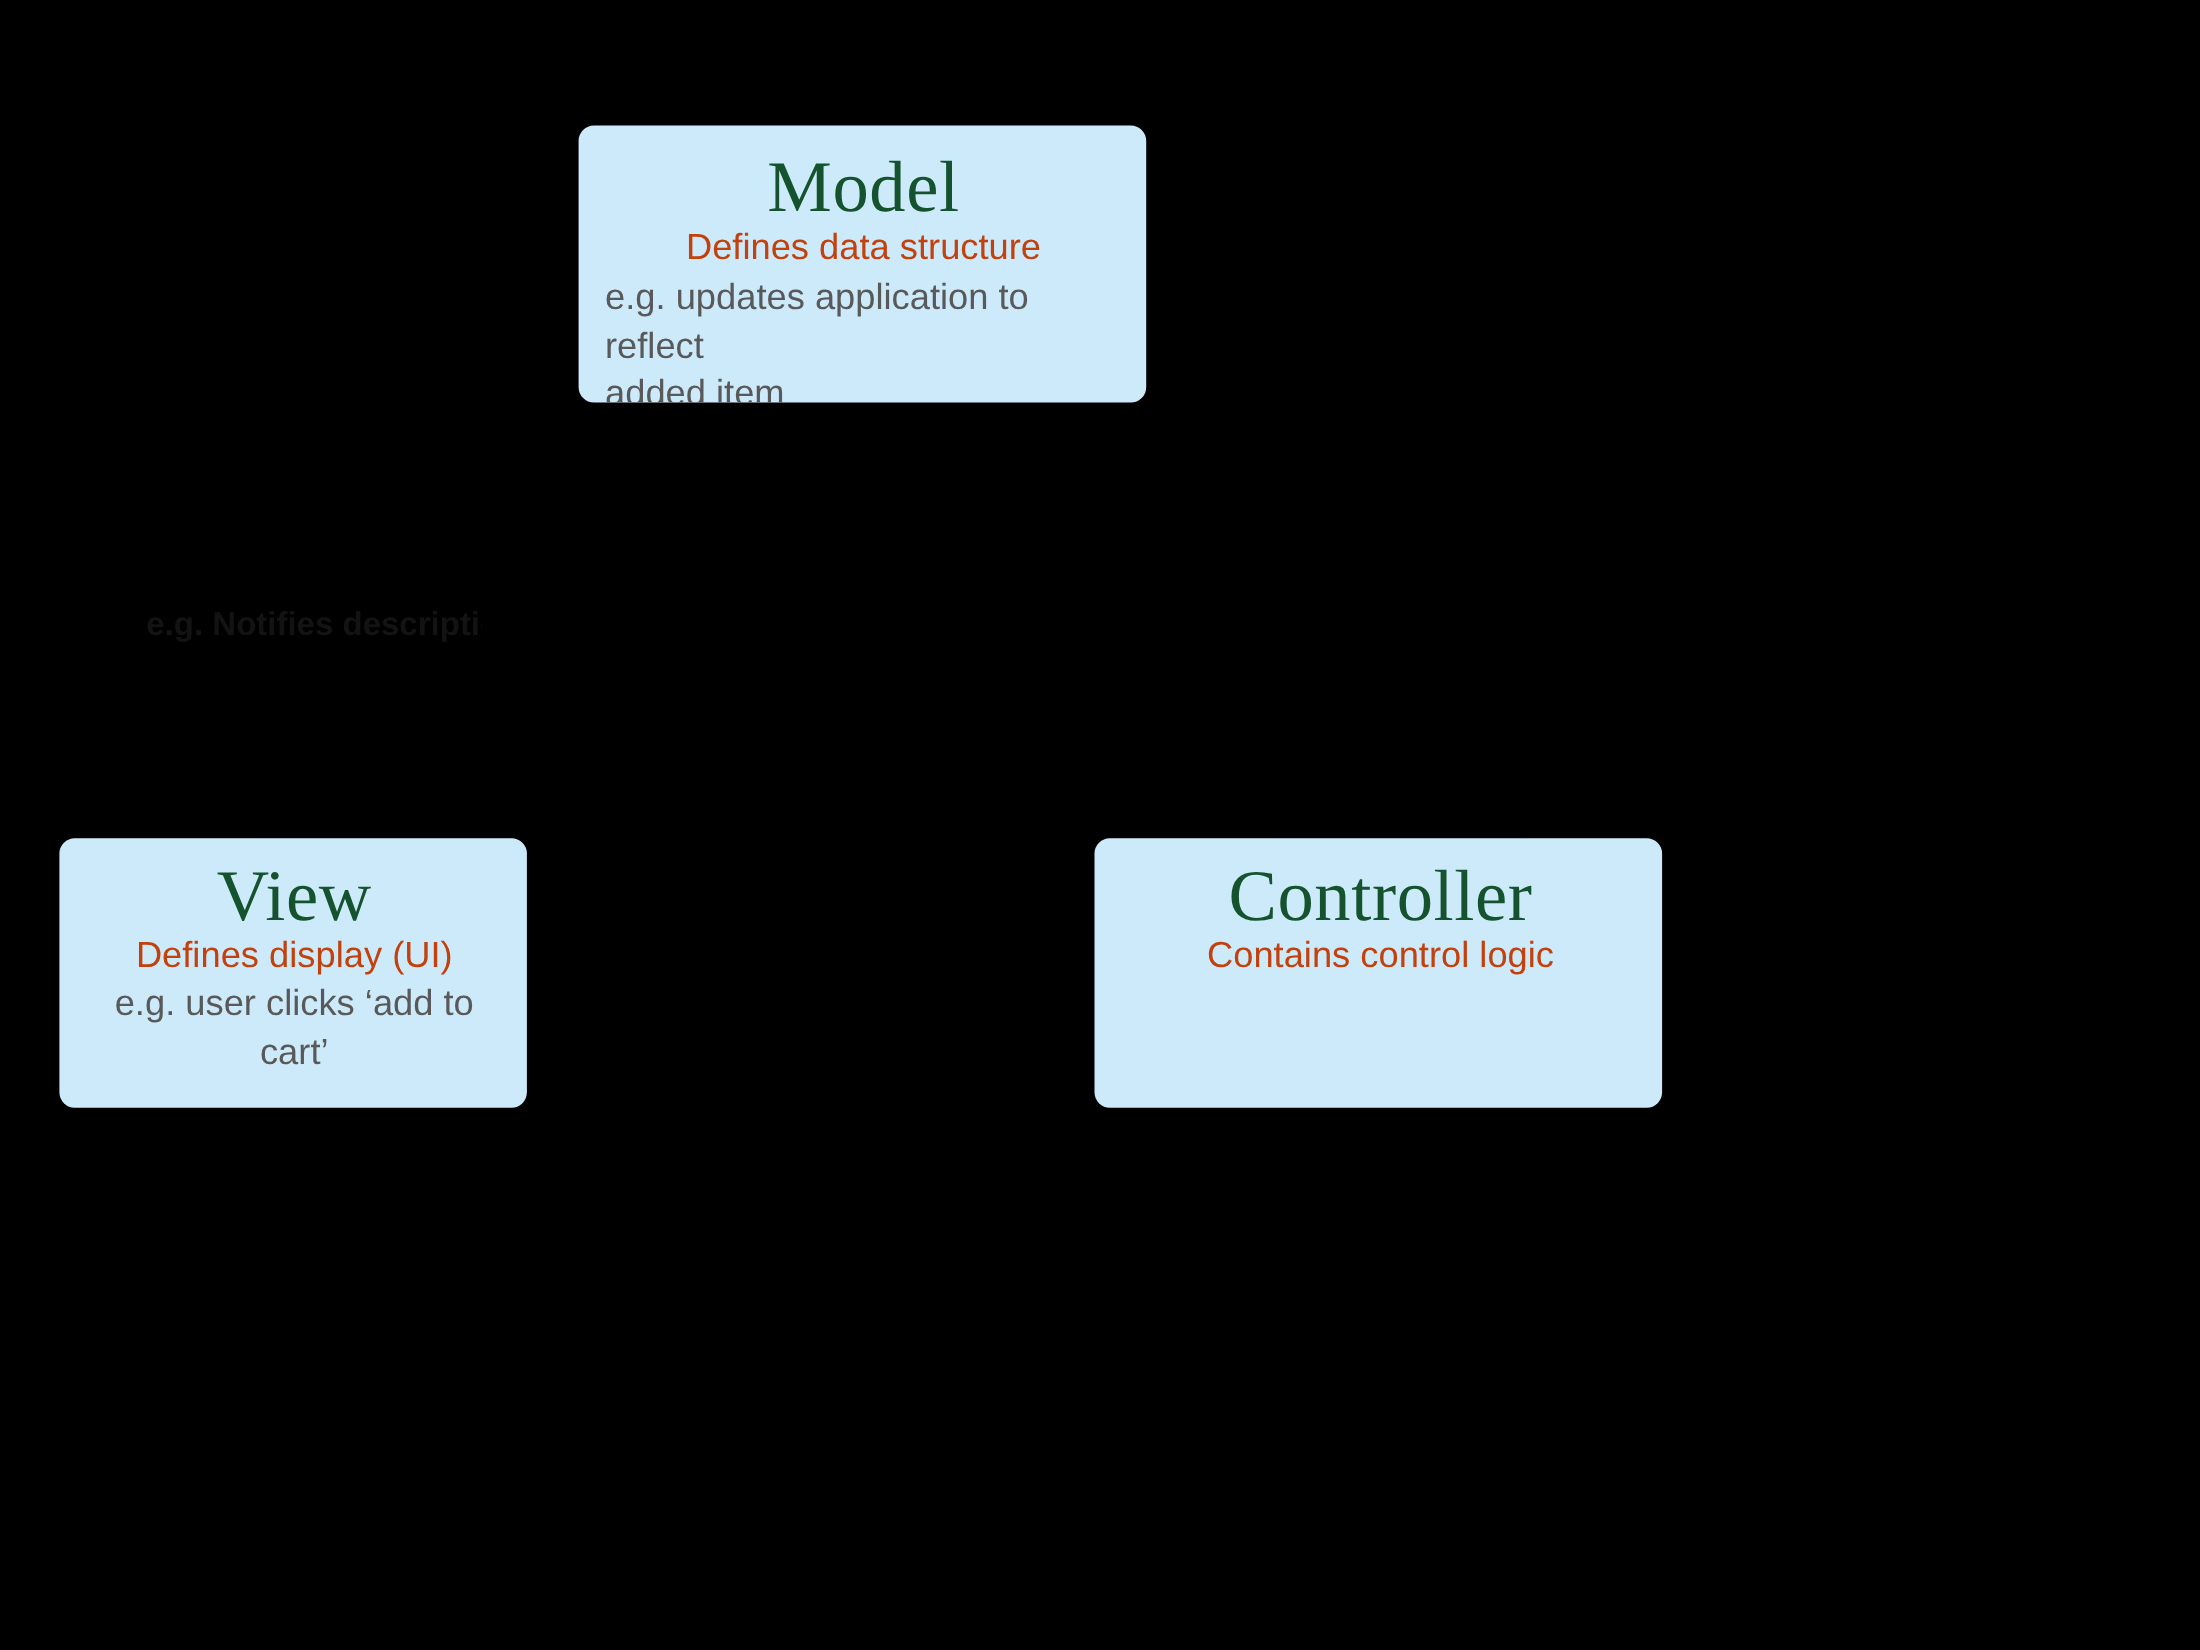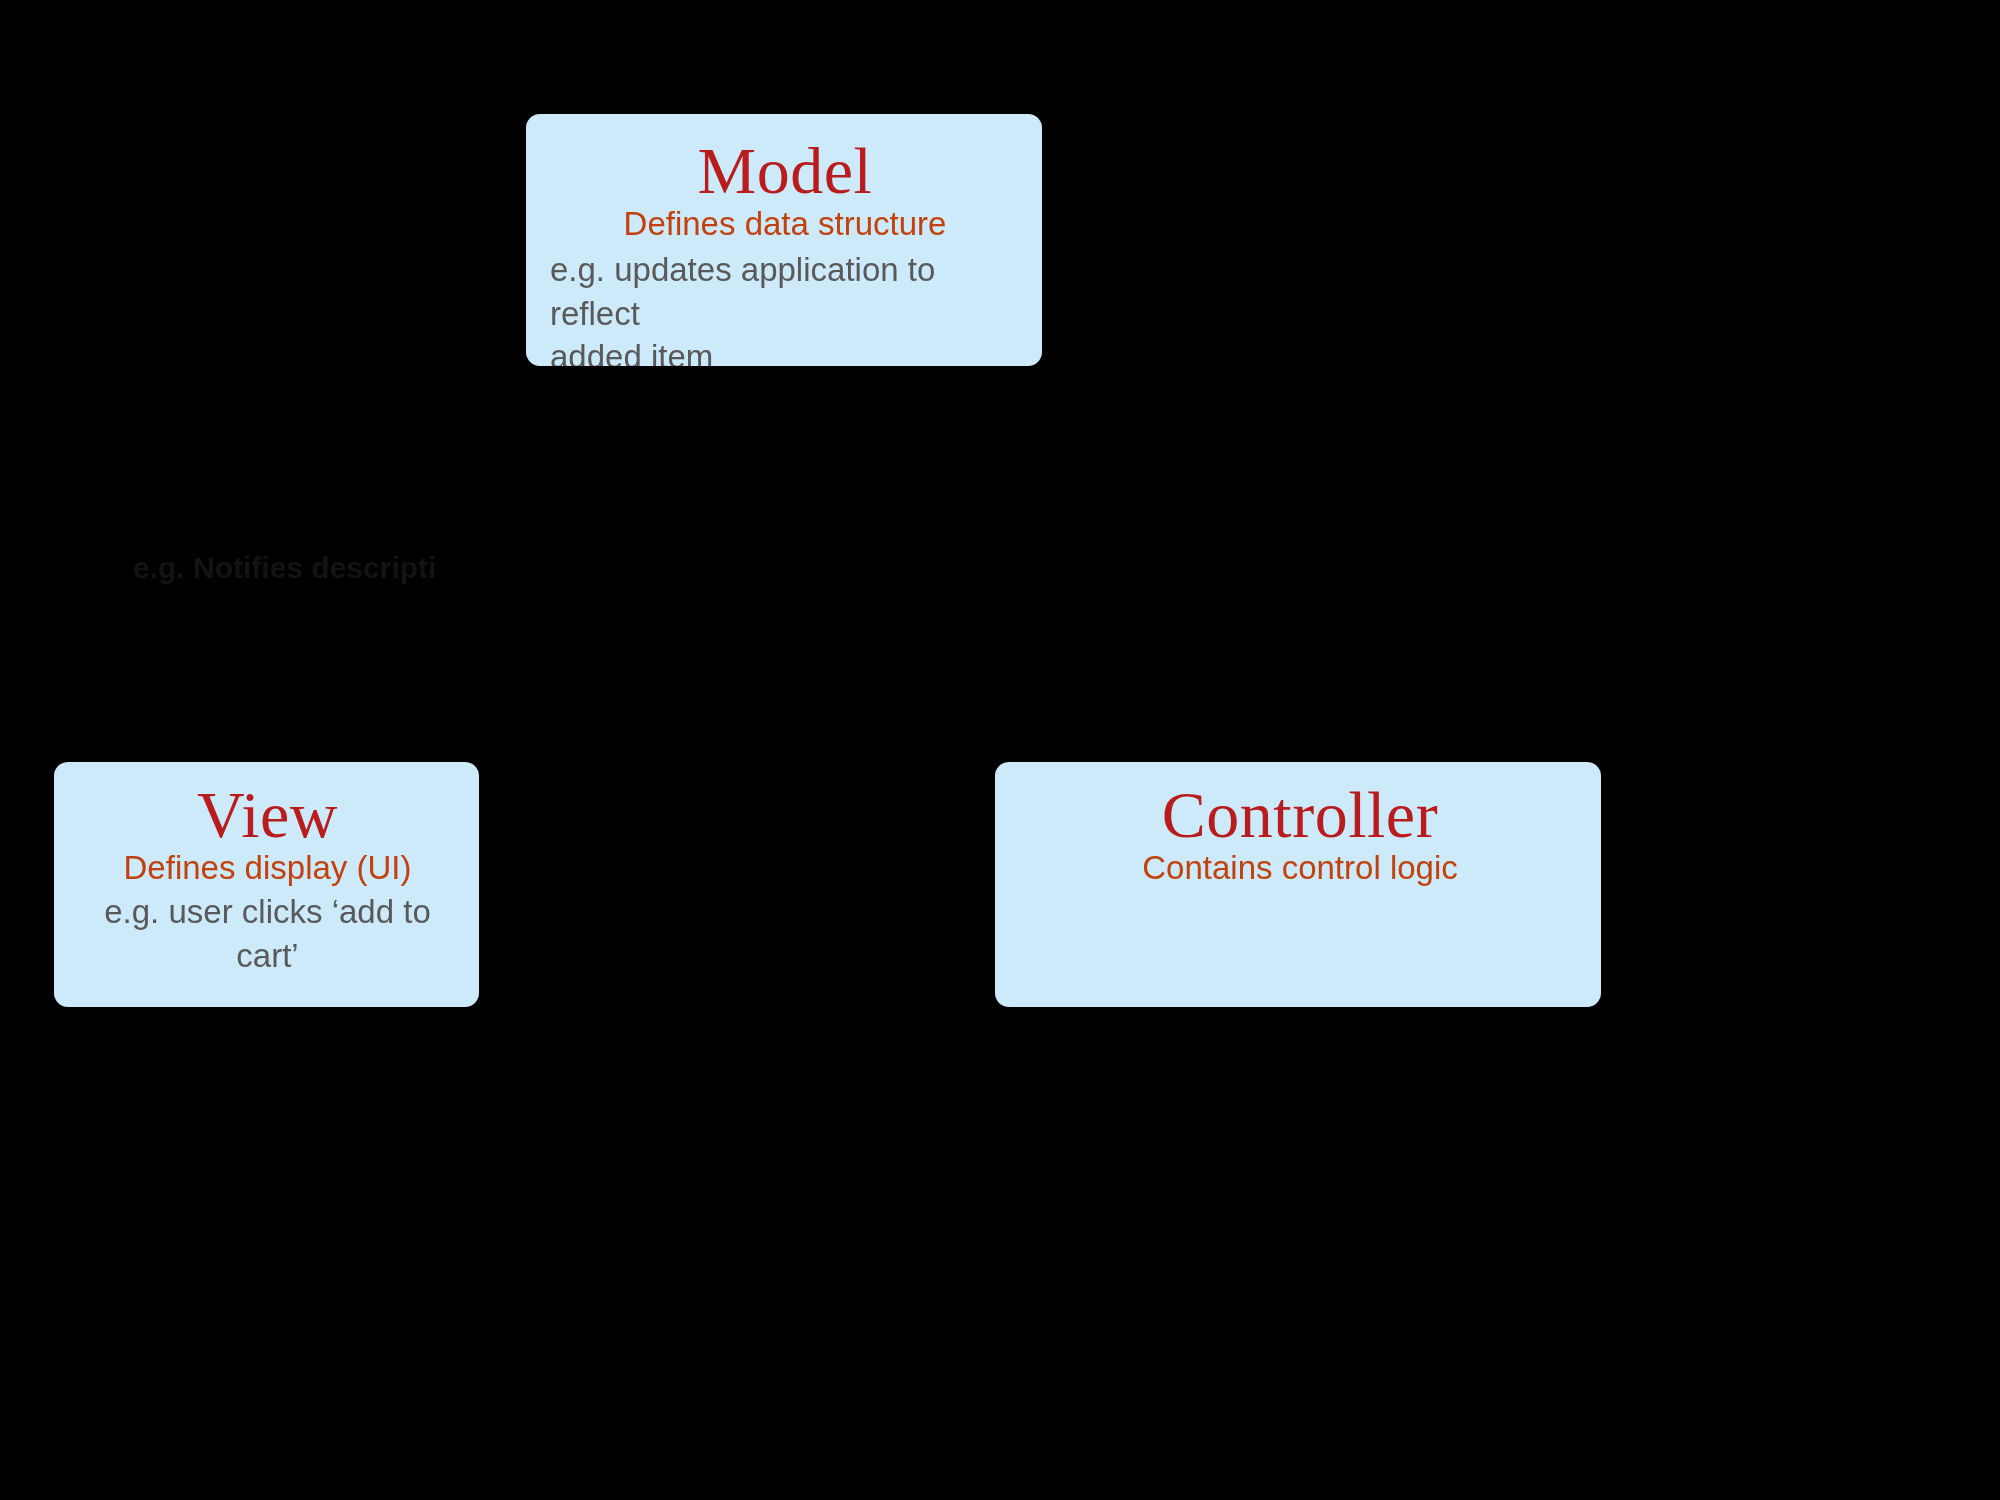--- a/index.html
+++ b/index.html
@@ -21,21 +21,21 @@
     display:flex;
     flex-direction:column;
     align-items:center;
     justify-content:flex-start;
     overflow:hidden;
   }
 
   .node-title{
     font-family:"Liberation Serif", serif;
     font-weight:400;
-    color:#b91c1c;
+    color:#14532d;
     line-height:1.0;
     letter-spacing:0.5px;
     white-space:nowrap;
   }
   .node-subtitle{
     font-family:"Liberation Sans", sans-serif;
     color:#c2410c;
     font-weight:400;
     line-height:1.1;
     white-space:nowrap;
@@ -62,21 +62,21 @@
   #node-view{
     left:54px; top:762px; width:425px; height:245px;
     padding:20px 16px 10px 18px;
   }
   #node-view .node-title{font-size:66px;margin-bottom:2px;}
   #node-view .node-subtitle{font-size:33px;margin-bottom:4px;}
   #node-view .node-example{font-size:33px;text-align:center;}
 
   
   #node-controller{
-    left:995px; top:762px; width:606px; height:245px;
+    left:995px; top:762px; width:516px; height:245px;
     padding:20px 14px 10px 18px;
   }
   #node-controller .node-title{font-size:66px;margin-bottom:2px;}
   #node-controller .node-subtitle{font-size:33px;margin-bottom:12px;}
   #node-controller .node-example{font-size:33px;text-align:left;padding-left:22px;}
 
   
   #side-annotation{
     position:absolute;
     left:133px; top:551px;

